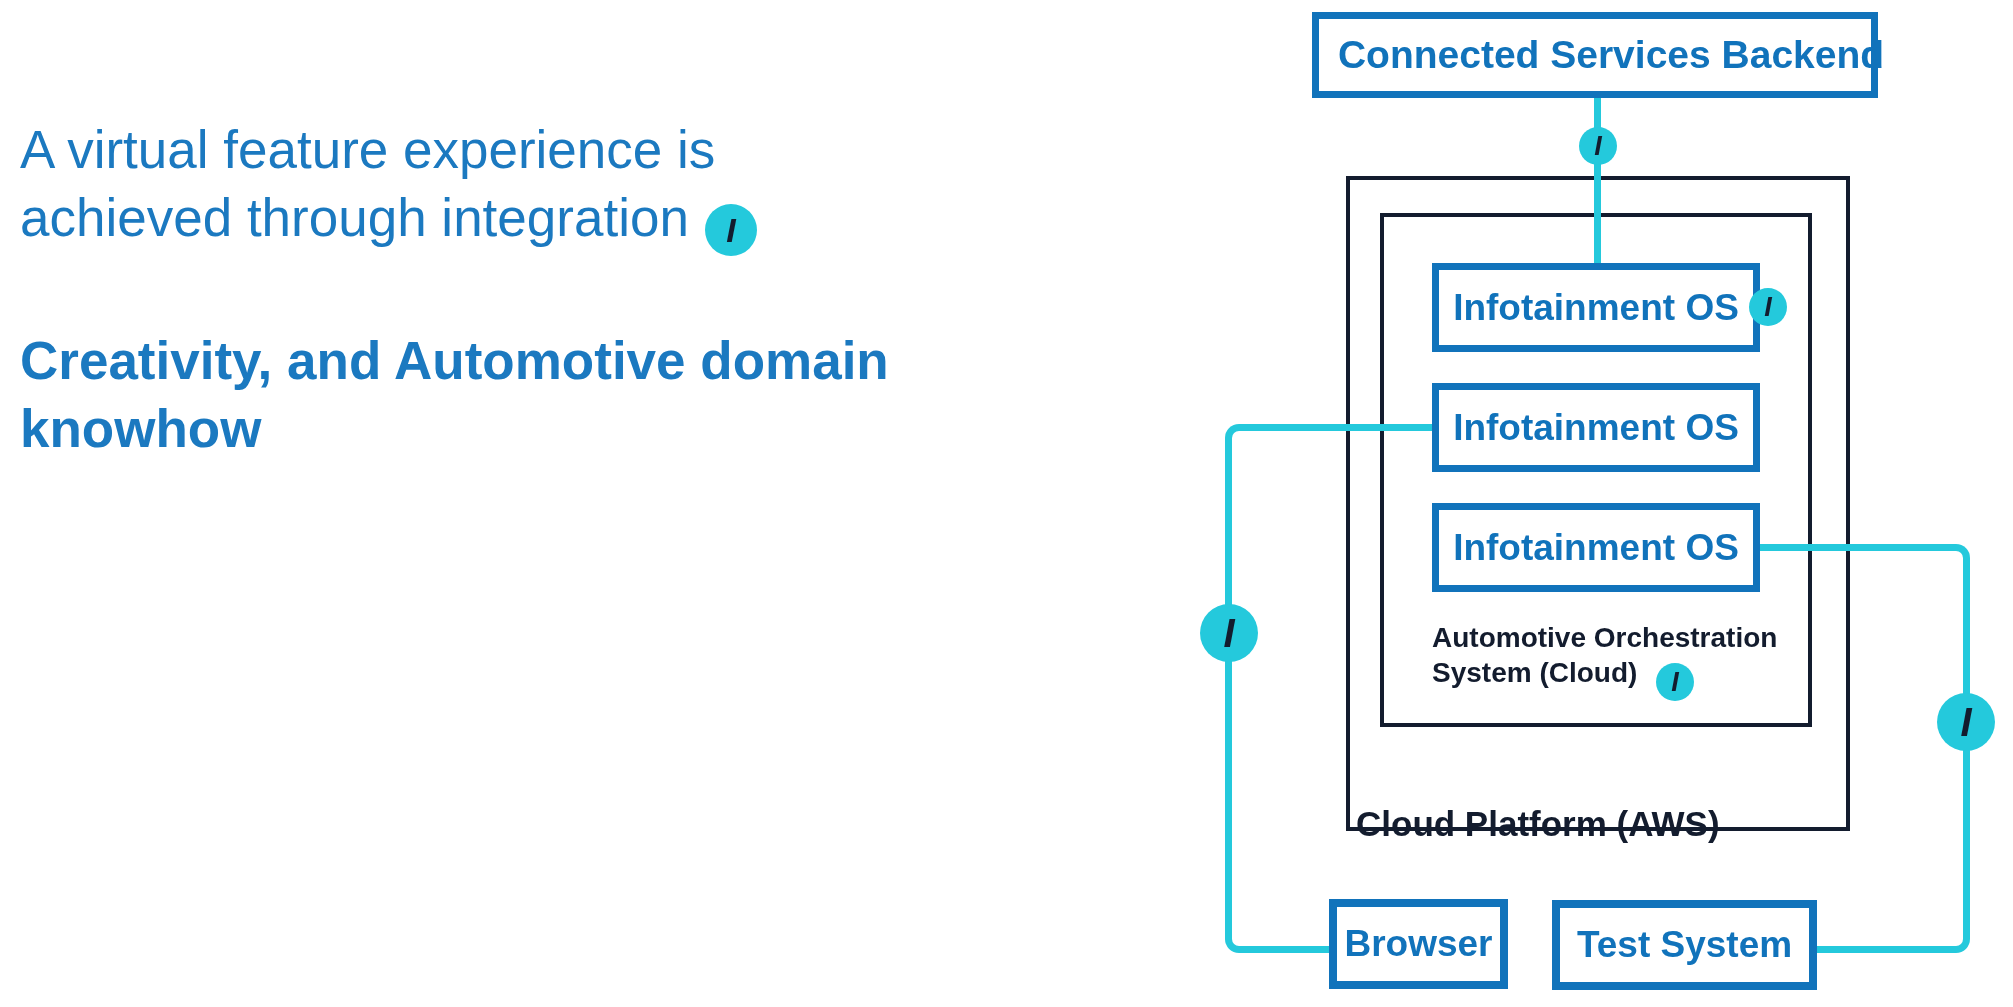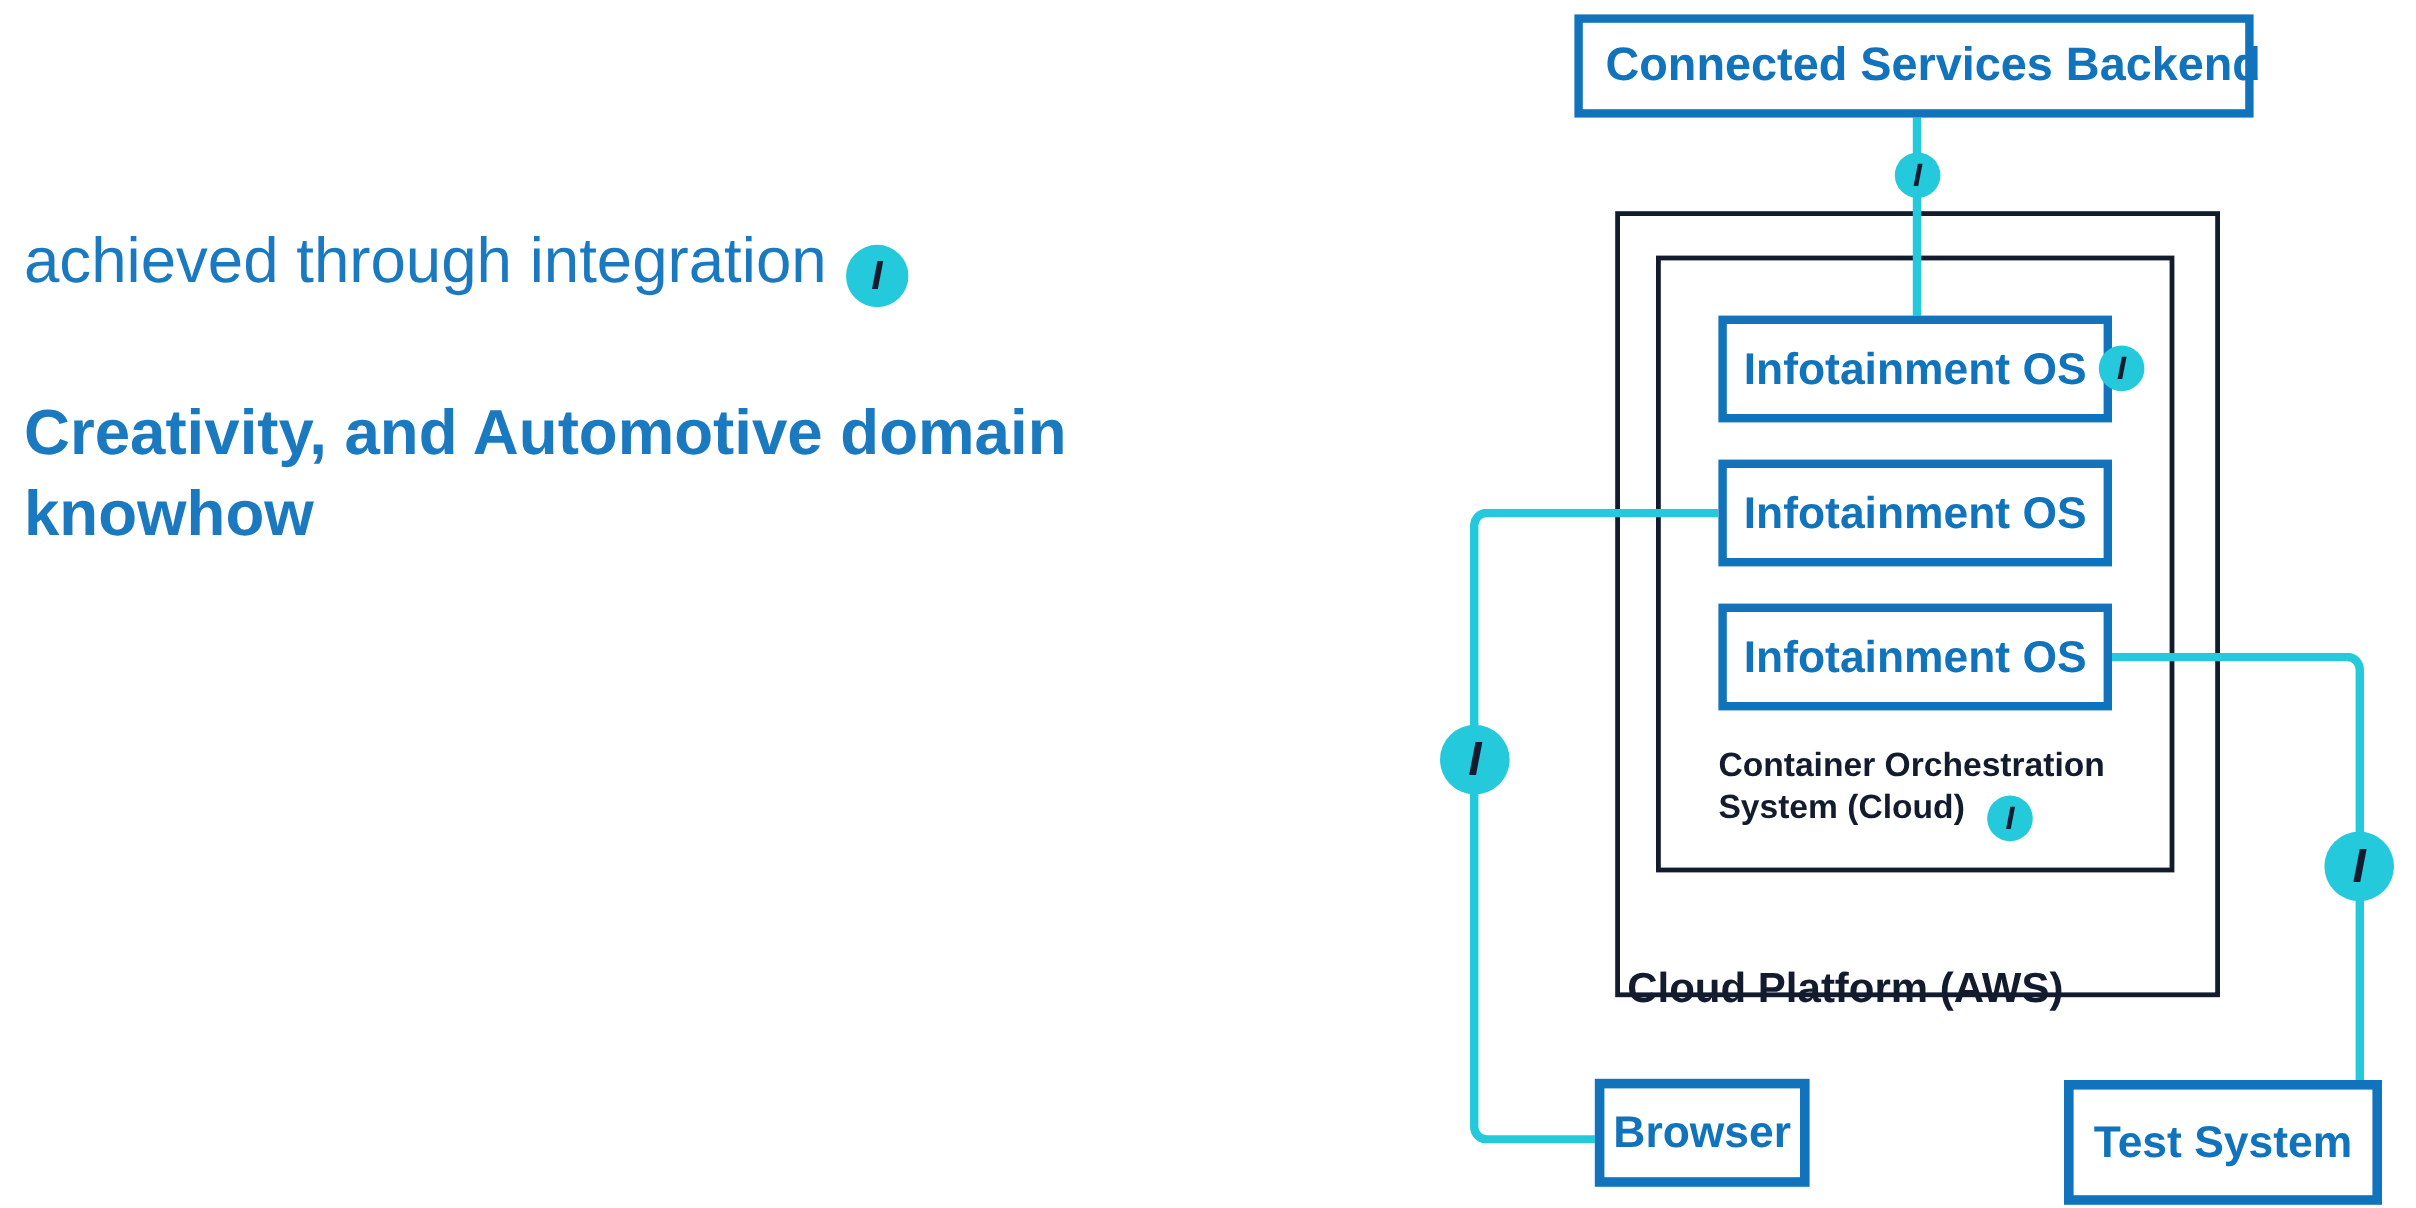--- a/index.html
+++ b/index.html
@@ -61,21 +61,21 @@
     display:flex;align-items:center;justify-content:center;
     white-space:nowrap;
     z-index:3;
   }
   .backend-box{left:1312px;top:12px;width:566px;height:86px;font-size:39px;padding-left:32px;}
   .ios-box{left:1432px;width:328px;height:89px;font-size:37px;}
   .ios-1{top:263px;}
   .ios-2{top:383px;}
   .ios-3{top:503px;}
   .browser-box{left:1329px;top:899px;width:179px;height:90px;font-size:37px;border-width:8px;}
-  .test-box{left:1720px;top:900px;width:265px;height:104px;font-size:37px;border-width:8px;}
+  .test-box{left:1552px;top:900px;width:265px;height:90px;font-size:37px;border-width:8px;}
 
   
   .dark-label{
     position:absolute;
     color:var(--navy);
     font-weight:700;
     z-index:2;
     white-space:nowrap;
   }
   .orchestration-label{left:1432px;top:620px;font-size:28px;line-height:35px;}
@@ -105,21 +105,21 @@
   .m-docker{left:1656px;top:663px;}
   .m-left{left:1200px;top:604px;}
   .m-right{left:1937px;top:693px;}
 </style>
 </head>
 <body>
 
 <div class="canvas">
 
   <div class="intro p1">
-    <br>
+    <span>A virtual feature experience is</span><br>
     <span>achieved through integration</span><span class="marker inline">
         <span>I</span>
       </span>
   </div>
   <div class="intro p2">
     <span>Creativity, and Automotive domain</span><br>
     <span>knowhow</span>
   </div>
 
   <div class="cyan line-top"></div>
@@ -137,21 +137,21 @@
     <span>Infotainment OS</span>
   </div>
   <div class="blue-box ios-box ios-2">
     <span>Infotainment OS</span>
   </div>
   <div class="blue-box ios-box ios-3">
     <span>Infotainment OS</span>
   </div>
 
   <div class="dark-label orchestration-label">
-    <span>Container Orchestration</span><br>
+    <span>Automotive Orchestration</span><br>
     <span>System (Cloud)</span>
   </div>
   <div class="dark-label cloud-label">
     <span>Cloud Platform (AWS)</span>
   </div>
 
   <div class="blue-box browser-box">
     <span>Browser</span>
   </div>
   <div class="blue-box test-box">

